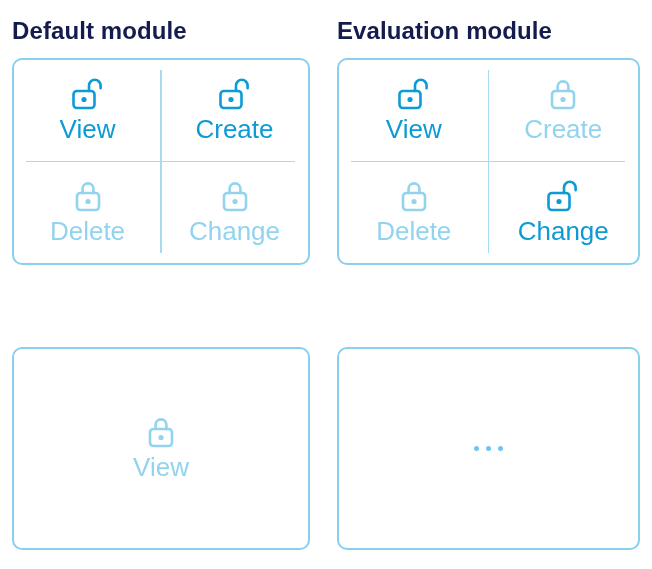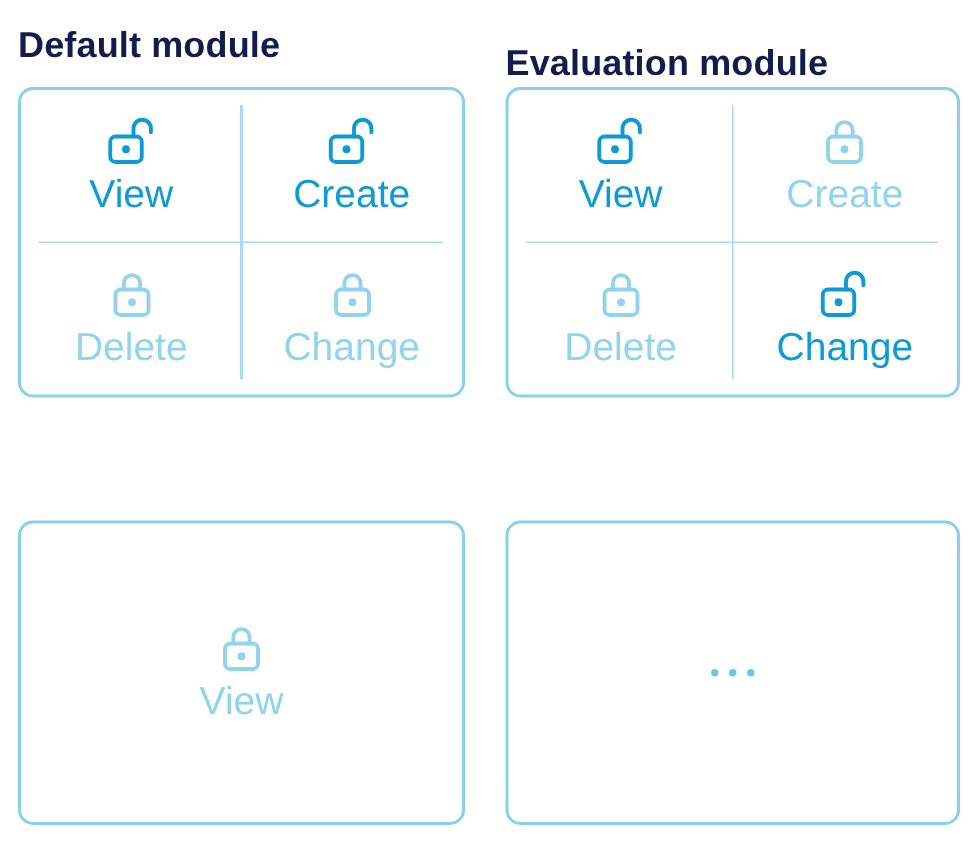--- a/index.html
+++ b/index.html
@@ -9,21 +9,21 @@
     -webkit-font-smoothing:antialiased;
   }
   .canvas{position:relative;width:652px;height:569px;background:#ffffff;overflow:hidden;}
 
   .module-title{
     position:absolute;
     font-size:24px;font-weight:700;color:#141b4d;
     letter-spacing:0.1px;white-space:nowrap;
   }
   #title-default{left:12px;top:17px;}
-  #title-evaluation{left:337px;top:29px;}
+  #title-evaluation{left:337px;top:17px;}
   #title-csv{left:12px;top:299px;}
 
   .perm-card{
     position:absolute;
     border:2px solid #89cfee;
     border-radius:10px;
     background:#ffffff;
     box-sizing:border-box;
   }
   #card-default{left:12px;top:58px;width:298px;height:207px;}

